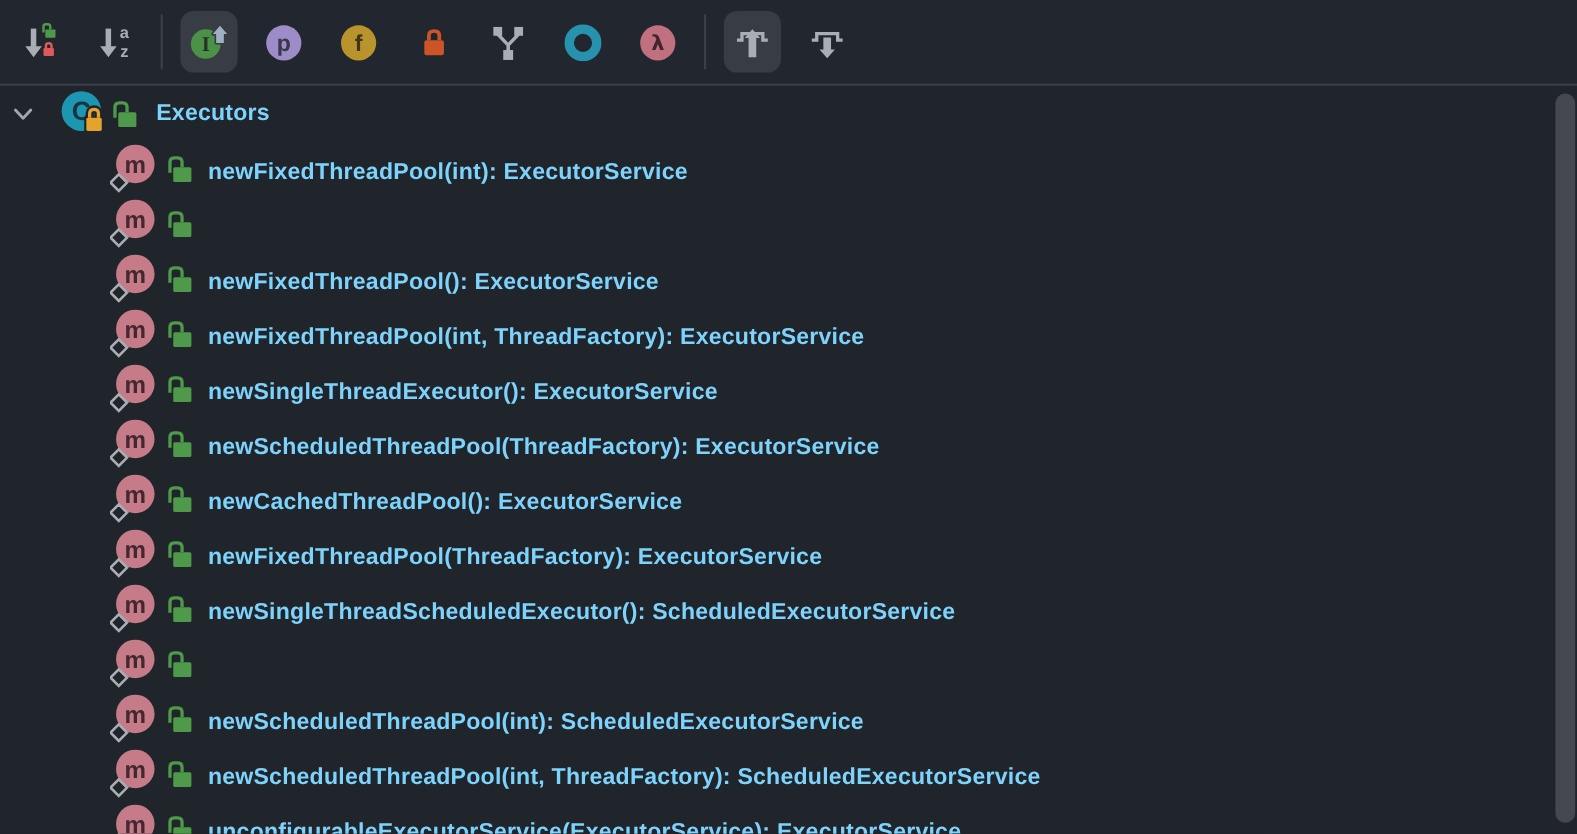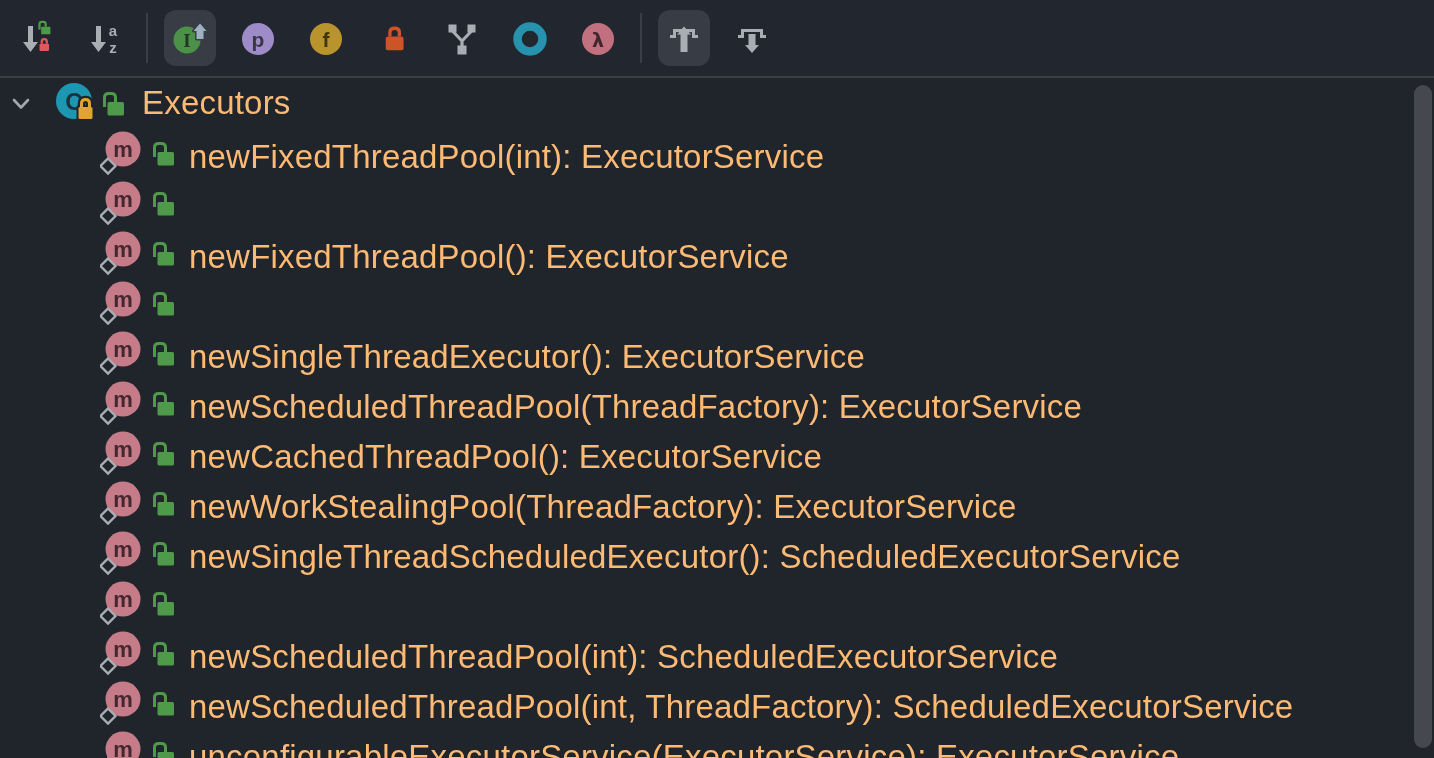--- a/index.html
+++ b/index.html
@@ -48,23 +48,24 @@
   }
   .root-row { padding-left: 8px; }
   .method-row { padding-left: 100px; }
   .chevron { margin-right: 20px; flex: 0 0 auto; }
   .class-icon { margin-right: 2px; flex: 0 0 auto; }
   .method-icon { margin-right: 6px; flex: 0 0 auto; }
   .vis-lock { flex: 0 0 auto; }
   .root-row .row-label { margin-left: 16px; }
   .method-row .row-label { margin-left: 13px; margin-top: 8px; }
   .row-label {
-    color: #fdba74;
-    font-size: 33px;
+    color: #7dd3fc;
+    font-size: 21px;
     letter-spacing: 0.2px;
+    font-weight: bold;
   }
 
   
   .scrollbar-thumb {
     position: absolute;
     right: 2px;
     top: 85px;
     width: 18px;
     height: 663px;
     border-radius: 9px;
@@ -241,20 +242,21 @@
   <div class="row method-row">
     <svg class="method-icon" width="44" height="46" viewBox="0 0 44 46">
       <circle cx="23" cy="19" r="17.5" fill="#C57B88"></circle>
       <text x="23" y="19.5" text-anchor="middle" dominant-baseline="central" font-family="Liberation Sans, sans-serif" font-size="22" font-weight="bold" fill="#45282F">m</text>
       <polygon points="8,28.5 15.5,36 8,43.5 0.5,36" fill="#20242B" stroke="#A9ADB4" stroke-width="2.4"></polygon>
     </svg>
     <svg class="vis-lock" width="26" height="27" viewBox="0 0 26 27">
       <path d="M4.5,17 V7.5 Q4.5,3.5 8.5,3.5 H11.5 Q15.5,3.5 15.5,7.5 V12" stroke="#4E9A4A" stroke-width="3" fill="none"></path>
       <rect x="7.5" y="12" width="16.5" height="13.5" rx="1.5" fill="#4E9A4A"></rect>
     </svg>
+    <span class="row-label">newFixedThreadPool(int, ThreadFactory): ExecutorService</span>
   </div>
 
   <div class="row method-row">
     <svg class="method-icon" width="44" height="46" viewBox="0 0 44 46">
       <circle cx="23" cy="19" r="17.5" fill="#C57B88"></circle>
       <text x="23" y="19.5" text-anchor="middle" dominant-baseline="central" font-family="Liberation Sans, sans-serif" font-size="22" font-weight="bold" fill="#45282F">m</text>
       <polygon points="8,28.5 15.5,36 8,43.5 0.5,36" fill="#20242B" stroke="#A9ADB4" stroke-width="2.4"></polygon>
     </svg>
     <svg class="vis-lock" width="26" height="27" viewBox="0 0 26 27">
       <path d="M4.5,17 V7.5 Q4.5,3.5 8.5,3.5 H11.5 Q15.5,3.5 15.5,7.5 V12" stroke="#4E9A4A" stroke-width="3" fill="none"></path>
@@ -292,21 +294,21 @@
   <div class="row method-row">
     <svg class="method-icon" width="44" height="46" viewBox="0 0 44 46">
       <circle cx="23" cy="19" r="17.5" fill="#C57B88"></circle>
       <text x="23" y="19.5" text-anchor="middle" dominant-baseline="central" font-family="Liberation Sans, sans-serif" font-size="22" font-weight="bold" fill="#45282F">m</text>
       <polygon points="8,28.5 15.5,36 8,43.5 0.5,36" fill="#20242B" stroke="#A9ADB4" stroke-width="2.4"></polygon>
     </svg>
     <svg class="vis-lock" width="26" height="27" viewBox="0 0 26 27">
       <path d="M4.5,17 V7.5 Q4.5,3.5 8.5,3.5 H11.5 Q15.5,3.5 15.5,7.5 V12" stroke="#4E9A4A" stroke-width="3" fill="none"></path>
       <rect x="7.5" y="12" width="16.5" height="13.5" rx="1.5" fill="#4E9A4A"></rect>
     </svg>
-    <span class="row-label">newWorkStealingPool(ThreadFactory): ExecutorService</span>
+    <span class="row-label">newFixedThreadPool(ThreadFactory): ExecutorService</span>
   </div>
 
   <div class="row method-row">
     <svg class="method-icon" width="44" height="46" viewBox="0 0 44 46">
       <circle cx="23" cy="19" r="17.5" fill="#C57B88"></circle>
       <text x="23" y="19.5" text-anchor="middle" dominant-baseline="central" font-family="Liberation Sans, sans-serif" font-size="22" font-weight="bold" fill="#45282F">m</text>
       <polygon points="8,28.5 15.5,36 8,43.5 0.5,36" fill="#20242B" stroke="#A9ADB4" stroke-width="2.4"></polygon>
     </svg>
     <svg class="vis-lock" width="26" height="27" viewBox="0 0 26 27">
       <path d="M4.5,17 V7.5 Q4.5,3.5 8.5,3.5 H11.5 Q15.5,3.5 15.5,7.5 V12" stroke="#4E9A4A" stroke-width="3" fill="none"></path>

